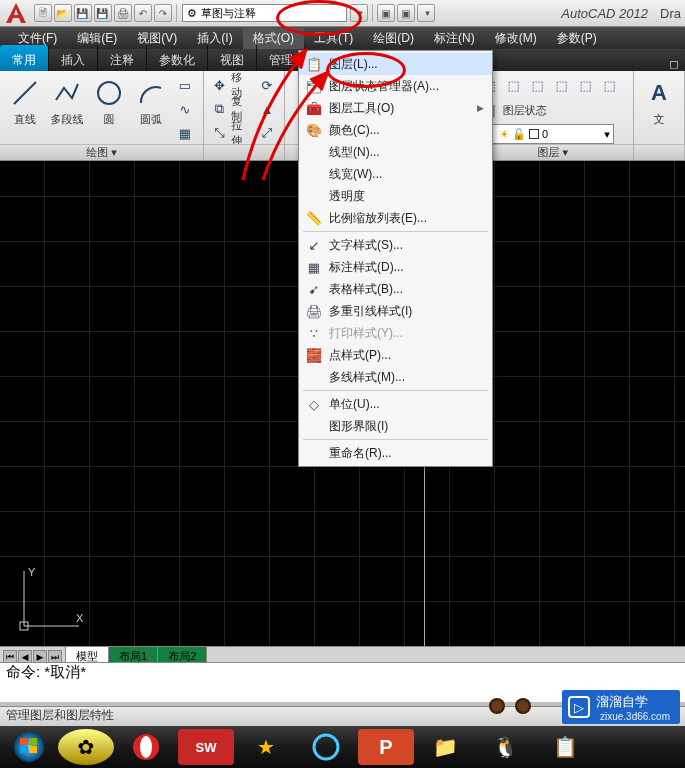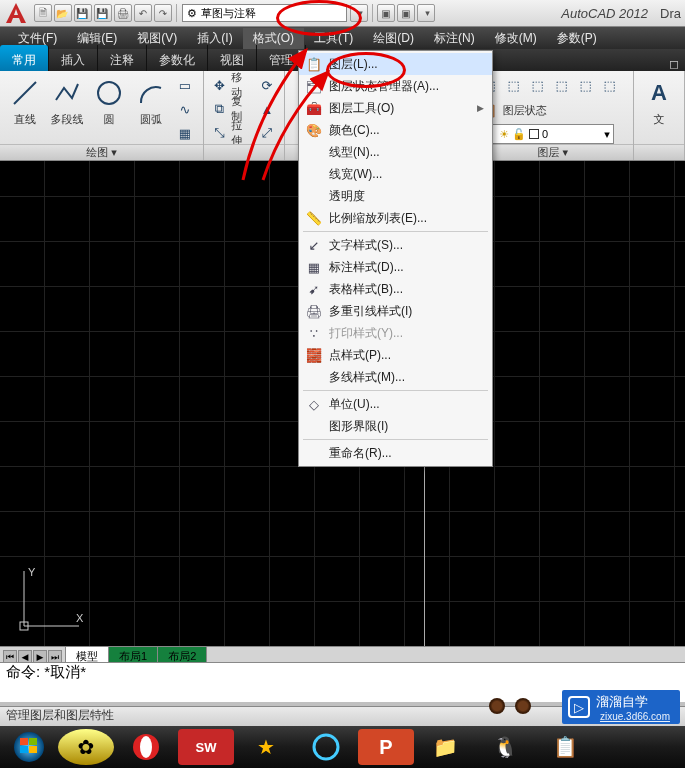--- a/index.html
+++ b/index.html
@@ -67,21 +67,21 @@
 
 .commandline { position: absolute; left: 0; right: 0; bottom: 66px; height: 40px; background: #fff; border-top: 1px solid #888; font-family: "SimSun", monospace; font-size: 15px; padding: 2px 6px; overflow: hidden; }
 .commandline .line { line-height: 14px; white-space: pre; }
 
 
 .statusbar { position: absolute; left: 0; right: 0; bottom: 42px; height: 20px; background: linear-gradient(#eaeaea,#d0d0d0); border-top: 1px solid #888; display: flex; align-items: flex-start; padding: 0 6px; font-size: 12px; color: #333; }
 
 
 .watermark { position: absolute; right: 5px; bottom: 44px; height: 34px; background: #1c64c8; color: #fff; display: flex; align-items: center; padding: 0 10px 0 6px; font-size: 13px; gap: 6px; border-radius: 2px; z-index: 50; }
 .watermark .play { width: 22px; height: 22px; border: 2px solid #fff; border-radius: 4px; display:flex; align-items:center; justify-content:center; }
-.watermark .url { font-size: 10px; opacity: .9; margin-left: 4px; text-decoration: underline; }
+.watermark .url { font-size: 10px; opacity: .9; margin-left: 4px; }
 .sun-icons { position: absolute; right: 154px; bottom: 54px; display: flex; gap: 10px; z-index: 49; }
 .sun-icons span { width: 16px; height: 16px; background: radial-gradient(circle,#6b3a1a 40%,#3a1c08 60%); border-radius: 50%; }
 
 
 .taskbar { position: absolute; left: 0; right: 0; bottom: 0; height: 42px; background: linear-gradient(#3a3a3a,#1a1a1a 50%,#0a0a0a); display: flex; align-items: center; padding-left: 4px; gap: 4px; }
 .tbtn { width: 56px; height: 36px; border-radius: 4px; display: flex; align-items: center; justify-content: center; font-size: 20px; }
 .tbtn.start { width: 50px; }
 
 
 .anno { position: absolute; z-index: 200; pointer-events: none; }

